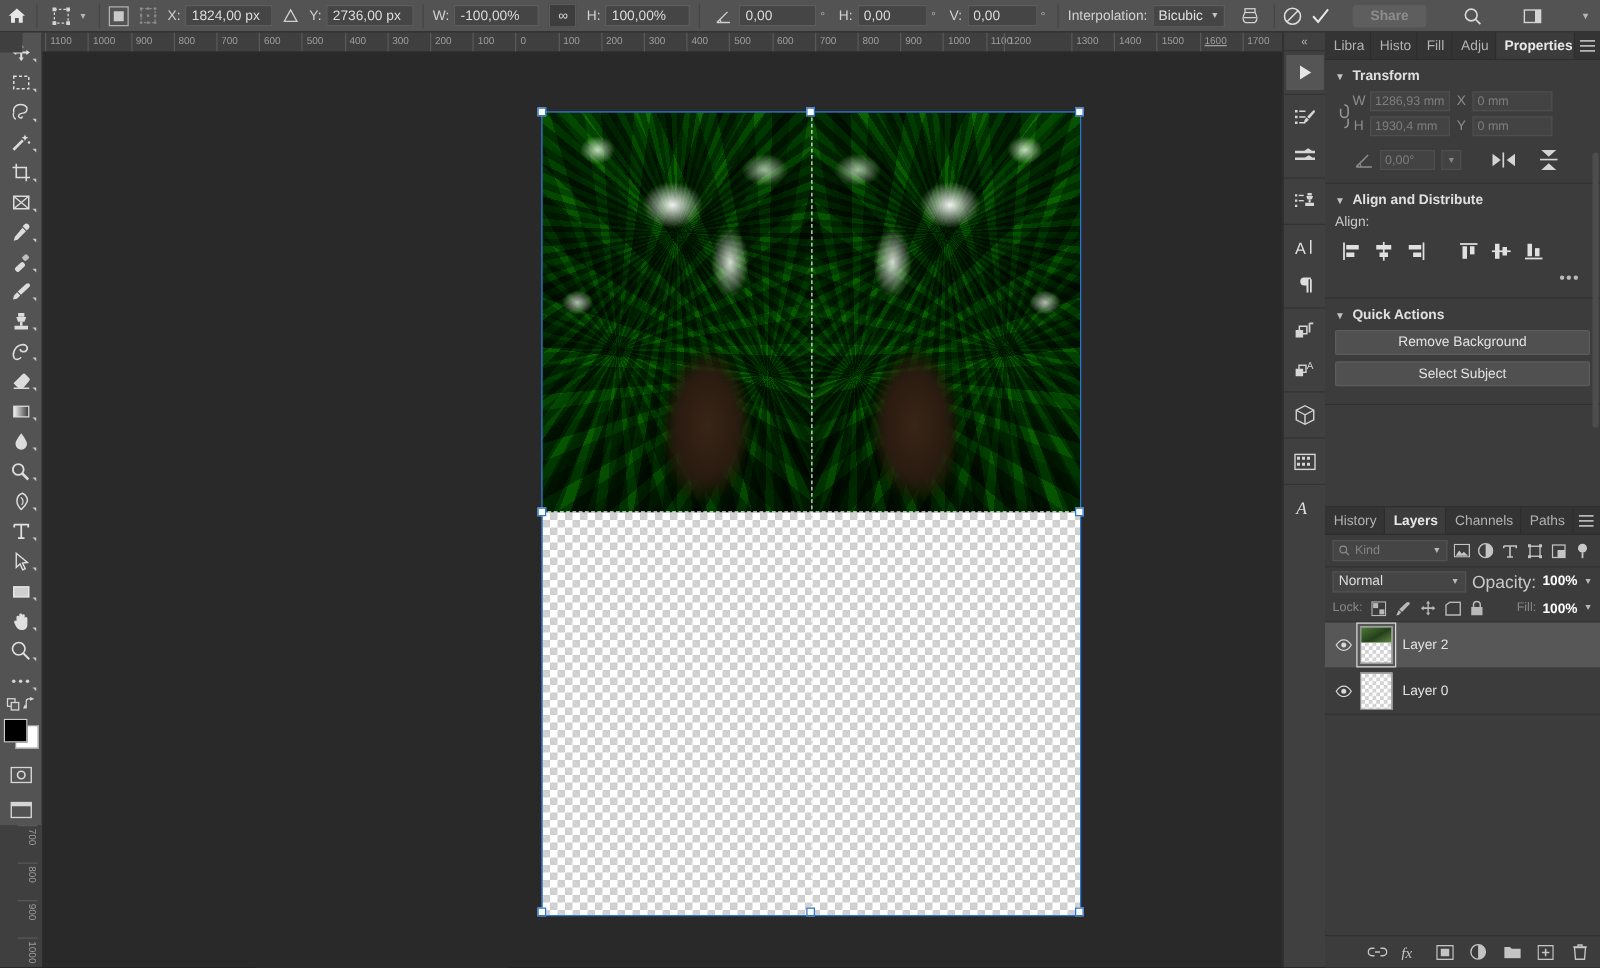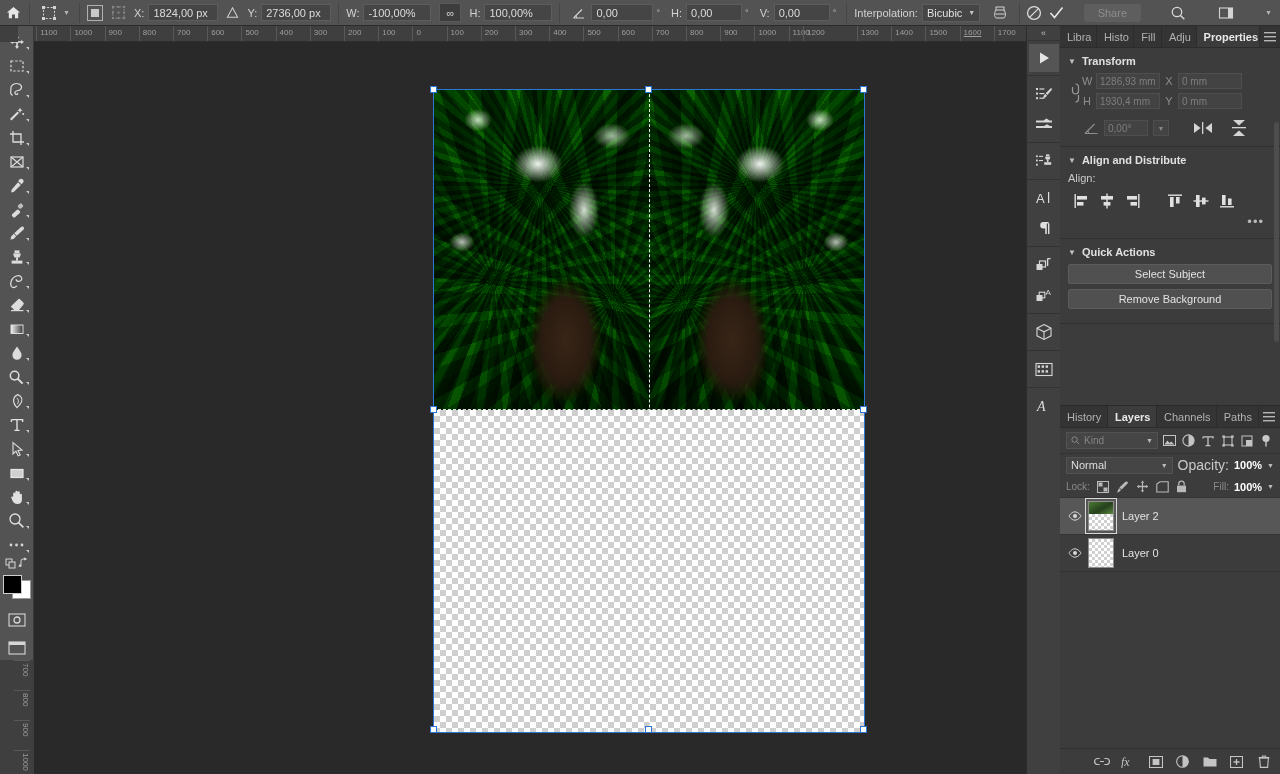--- a/index.html
+++ b/index.html
@@ -35,21 +35,21 @@
   .link-btn{
     width:22px;height:19px;background:#3d3d3d;border:1px solid #5a5a5a;
     display:flex;align-items:center;justify-content:center;color:#d6d6d6;font-size:11px;
   }
   .deg{font-size:9px;color:#bdbdbd;margin:0 3px;}
   .ob-select{
     background:#454545;border:1px solid #5d5d5d;color:#e0e0e0;height:18px;
     display:flex;align-items:center;padding:0 4px;min-width:58px;justify-content:space-between;font-size:11px;
   }
   .ob-select span.cv{font-size:7px;margin-left:6px;color:#c6c6c6;}
-  .ob-right{margin-left:auto;display:flex;align-items:center;gap:26px;padding-right:6px;}
+  .ob-right{margin-left:auto;display:flex;align-items:center;gap:26px;padding-right:6px;font-weight:bold;}
   .share-btn{
     background:#5e5e5e;color:#8d8d8d;border-radius:3px;font-size:11px;
     padding:3px 14px;
   }
   .ob-icon{width:22px;height:22px;display:flex;align-items:center;justify-content:center;}
 
   
   .lefttools{
     position:absolute;left:0;top:26px;width:34px;height:634px;
     background:#535353;border-right:1px solid #3a3a3a;
@@ -840,22 +840,22 @@
         </span>
       </div>
       <div class="dots">•••</div>
     </div>
 
     <div class="sect">
       <div class="sect-title">
         <span class="chev">▼</span>
         <span>Quick Actions</span>
       </div>
+      <div class="qa-btn">Remove Background</div>
       <div class="qa-btn">Select Subject</div>
-      <div class="qa-btn">Remove Background</div>
     </div>
 
     <div class="pscroll"></div>
 
     <div class="layerspanel">
       <div class="tabrow">
         <div class="tab">History</div>
         <div class="tab active">Layers</div>
         <div class="tab">Channels</div>
         <div class="tab">Paths</div>

